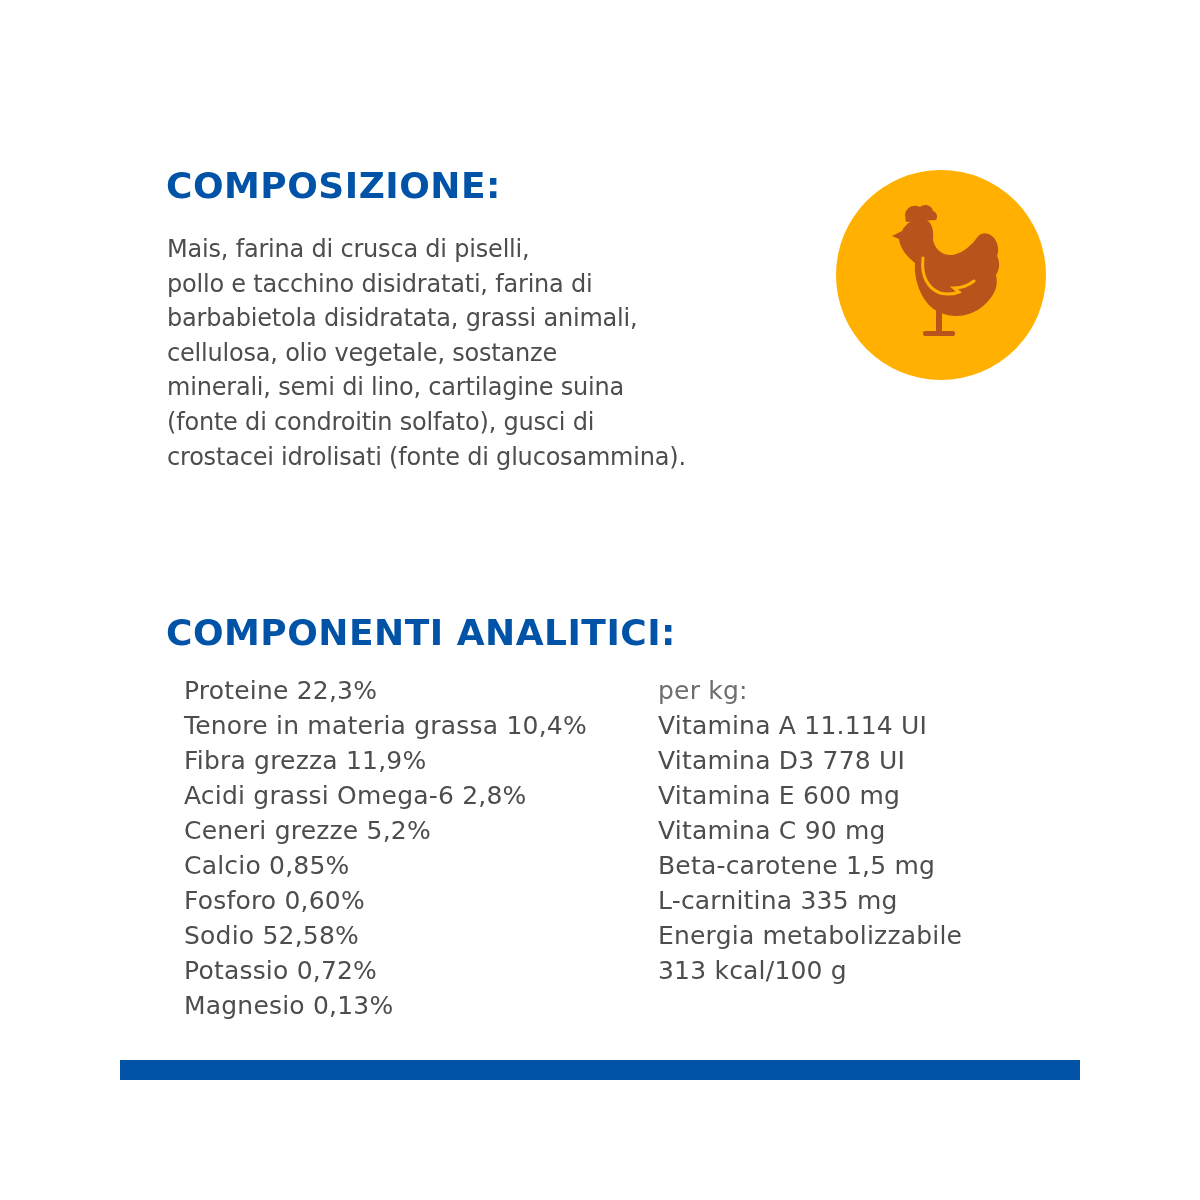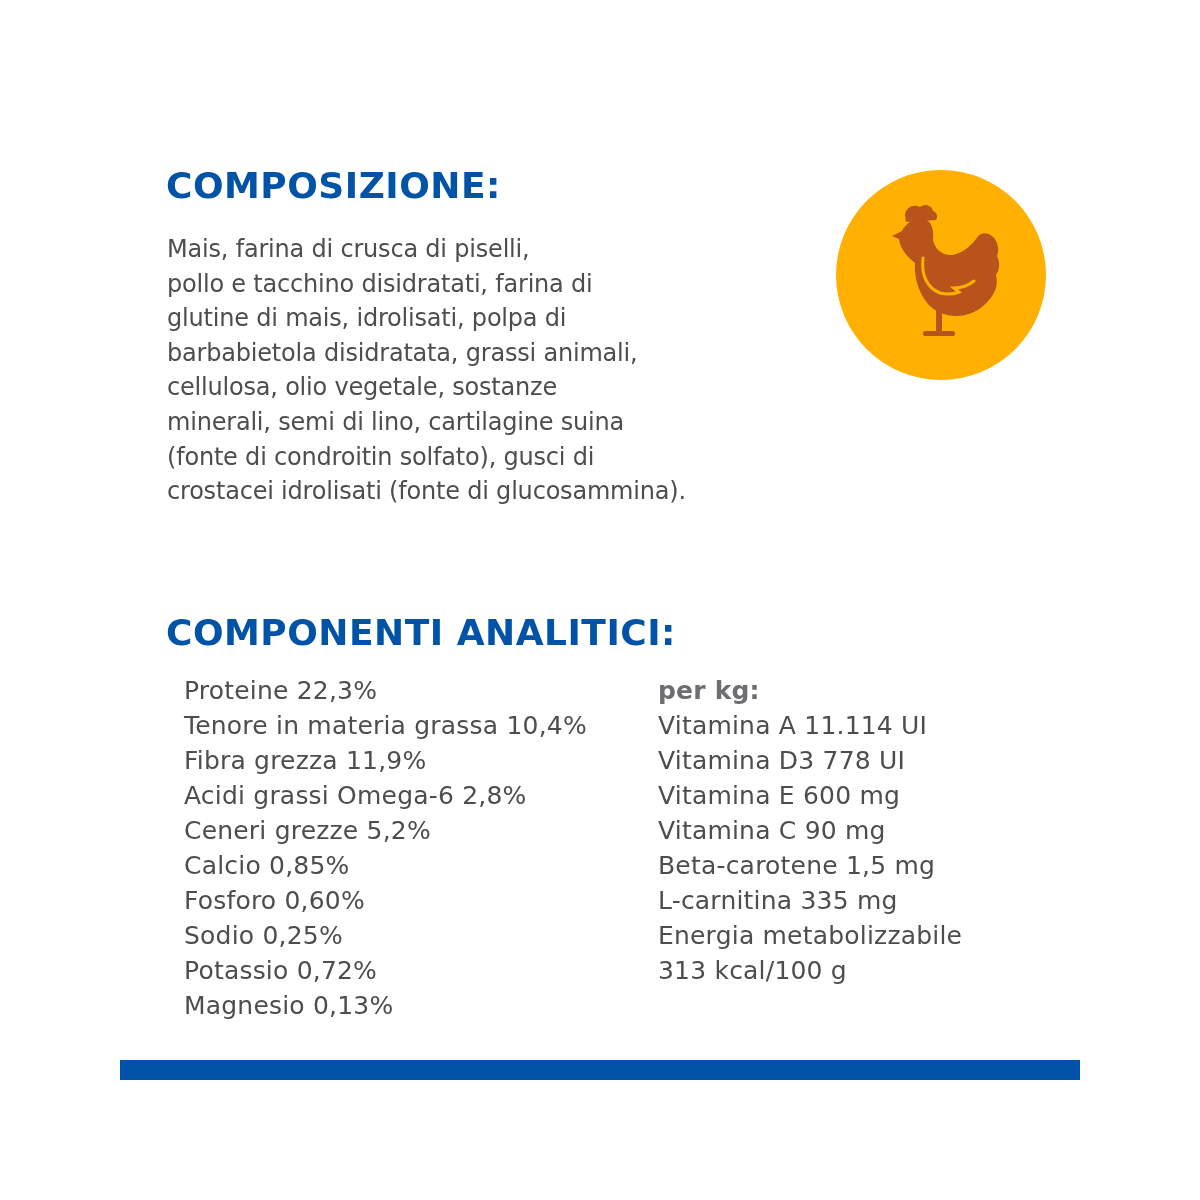--- a/index.html
+++ b/index.html
@@ -53,21 +53,21 @@
     line-height: 35px;
     letter-spacing: 0.2px;
   }
   .col .row {
     display: block;
     white-space: nowrap;
   }
   #analytics-left { left: 184px; }
   #analytics-right { left: 658px; }
   .per-kg {
-    font-weight: bold;
+    font-weight: normal;
   }
 
   .icon-circle {
     position: absolute;
     left: 836px;
     top: 170px;
     width: 210px;
     height: 210px;
     border-radius: 50%;
   }
@@ -87,21 +87,20 @@
   }
 </style>
 </head>
 <body style="background: rgb(255, 255, 255);">
 
 <h2 id="composition-heading" class="heading" style="color: rgb(0, 83, 166);">COMPOSIZIONE:</h2>
 
 <p class="composition-body" style="color: rgb(77, 77, 79);">
   <span class="line">Mais, farina di crusca di piselli,</span>
   <span class="line">pollo e tacchino disidratati, farina di</span>
-  <span class="line">glutine di mais, idrolisati, polpa di</span>
   <span class="line">barbabietola disidratata, grassi animali,</span>
   <span class="line">cellulosa, olio vegetale, sostanze</span>
   <span class="line">minerali, semi di lino, cartilagine suina</span>
   <span class="line">(fonte di condroitin solfato), gusci di</span>
   <span class="line">crostacei idrolisati (fonte di glucosammina).</span>
 </p>
 
 <div class="icon-circle">
   <svg viewBox="0 0 210 210" xmlns="http://www.w3.org/2000/svg">
     <circle class="circle-bg" cx="105" cy="105" r="105" fill="#ffb000"></circle>
@@ -135,21 +134,21 @@
 <h2 id="analytics-heading" class="heading" style="color: rgb(0, 83, 166);">COMPONENTI ANALITICI:</h2>
 
 <div id="analytics-left" class="col" style="color: rgb(77, 77, 79);">
   <span class="row">Proteine 22,3%</span>
   <span class="row">Tenore in materia grassa 10,4%</span>
   <span class="row">Fibra grezza 11,9%</span>
   <span class="row">Acidi grassi Omega-6 2,8%</span>
   <span class="row">Ceneri grezze 5,2%</span>
   <span class="row">Calcio 0,85%</span>
   <span class="row">Fosforo 0,60%</span>
-  <span class="row">Sodio 0,25%</span>
+  <span class="row">Sodio 52,58%</span>
   <span class="row">Potassio 0,72%</span>
   <span class="row">Magnesio 0,13%</span>
 </div>
 
 <div id="analytics-right" class="col" style="color: rgb(77, 77, 79);">
   <span class="row per-kg" style="color: rgb(109, 110, 113);">per kg:</span>
   <span class="row">Vitamina A 11.114 UI</span>
   <span class="row">Vitamina D3 778 UI</span>
   <span class="row">Vitamina E 600 mg</span>
   <span class="row">Vitamina C 90 mg</span>

